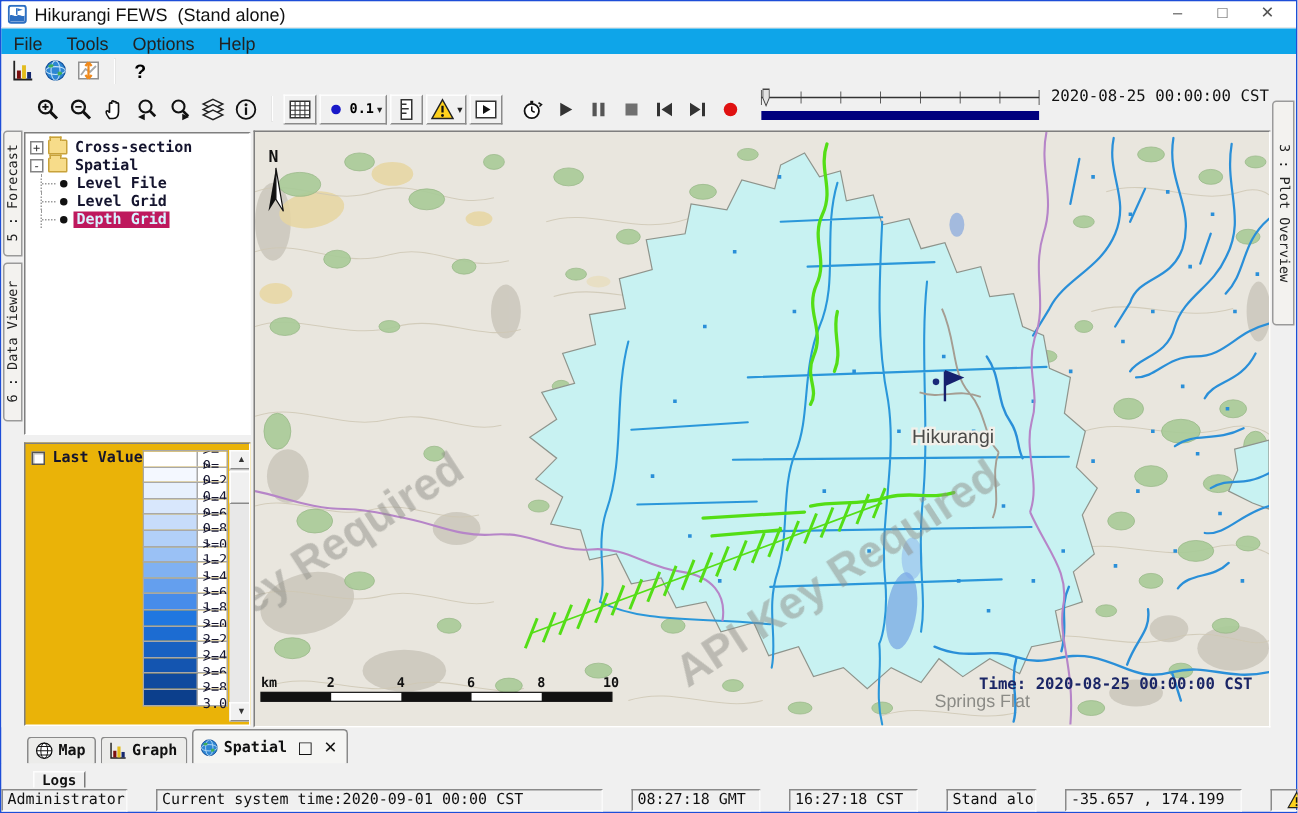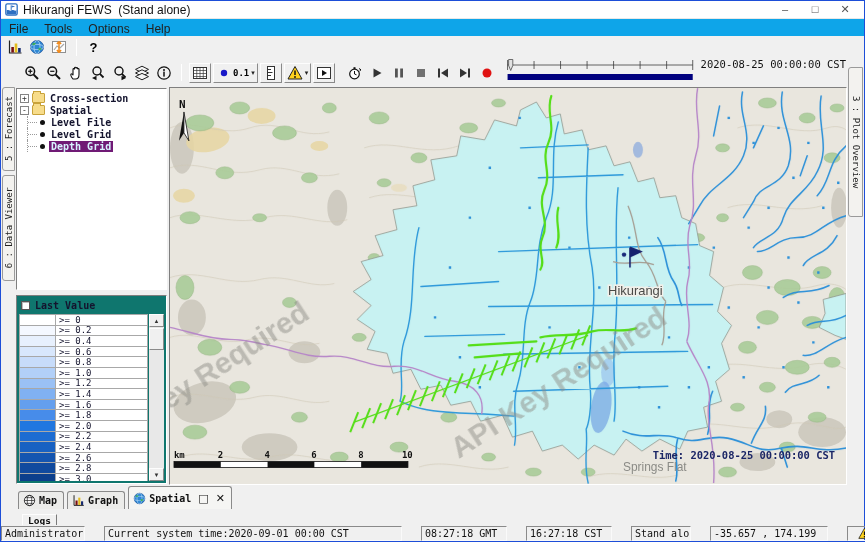--- a/index.html
+++ b/index.html
@@ -39,23 +39,23 @@
 .left-panel{width:153px;display:flex;flex-direction:column;padding:1px 2px 1px 0;background:#f0f0f0}
 .tree-box{height:202px;background:#fff;border:1px solid;border-color:#7f7f7f #fff #fff #7f7f7f;padding:3px 1px;overflow:hidden}
 .tree-row{display:flex;align-items:center;height:12px;white-space:nowrap;font:bold 10px "DejaVu Sans Mono",monospace;color:#14142e}
 .stem{width:12px;height:12px;border-left:1px dotted #9a9a9a;margin-left:9px;position:relative}
 .stem::after{content:"";position:absolute;top:6px;left:0;width:9px;border-top:1px dotted #9a9a9a}
 .expander{width:9px;height:9px;border:1px solid #848484;background:#fff;font:8px/7px "DejaVu Sans Mono",monospace;text-align:center;margin:0 3px 0 2px;color:#333}
 .folder{width:13px;height:10px;background:#f7dc8a;border:1px solid #c8a23a;border-radius:1px;margin-right:3px;position:relative}
 .folder::before{content:"";position:absolute;top:-3px;left:0;width:6px;height:2px;background:#f7dc8a;border:1px solid #c8a23a;border-bottom:none}
 .bullet{width:5px;height:5px;border-radius:50%;background:#111;margin:0 4px 0 1px;flex:none}
 .tree-label{padding:0 2px}
-.tree-row.selected .tree-label{background:#701a75;color:#d9f3ff}
+.tree-row.selected .tree-label{background:#be185d;color:#d9f3ff}
 .splitter{height:5px}
-.legend-box{flex:1;background:#0f766e;border:1px solid;border-color:#7f7f7f #fff #fff #7f7f7f;display:flex;flex-direction:column;overflow:hidden;padding:2px}
+.legend-box{flex:1;background:#eab308;border:1px solid;border-color:#7f7f7f #fff #fff #7f7f7f;display:flex;overflow:hidden;padding:2px}
 .legend-header{height:14px;display:flex;align-items:center;flex:none}
 .checkbox{width:9px;height:9px;background:#fff;border:1px solid #555;box-shadow:inset 1px 1px 0 #bbb;flex:none;margin-left:2px}
 .legend-title{font:bold 10px "DejaVu Sans Mono",monospace;margin-left:5px;color:#14142e}
 .legend-list{flex:1;display:flex;min-height:0;margin-top:2px}
 .legend-rows{flex:1;overflow:hidden;border-top:1px solid #a8a8a8}
 .lrow{display:flex;height:10.6px;border:1px solid #a8a8a8;border-top:none}
 .sw{width:36px;border-right:1px solid #a8a8a8;flex:none}
 .lv{flex:1;font:9px "DejaVu Sans Mono",monospace;display:flex;align-items:center;padding-left:3px;background:#fff;color:#14142e}
 .scroll{width:15px;display:flex;flex-direction:column;background:#e8e8e8;margin-left:1px}
 .sbtn{height:13px;border:1px solid;border-color:#fdfdfd #8a8a8a #8a8a8a #fdfdfd;background:#f0f0f0;font-size:6px;text-align:center;line-height:12px;color:#333;flex:none}

